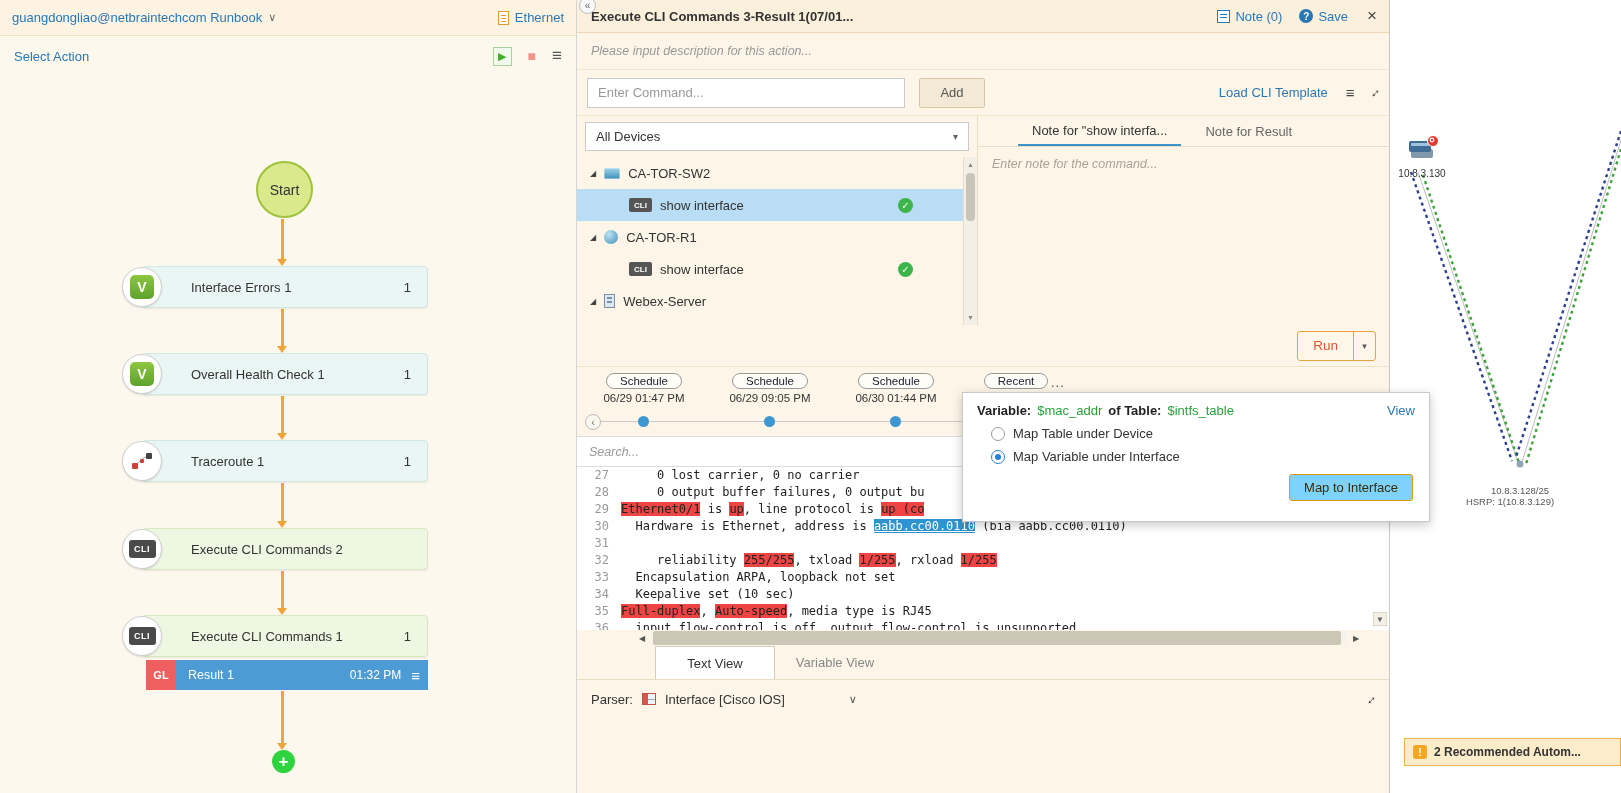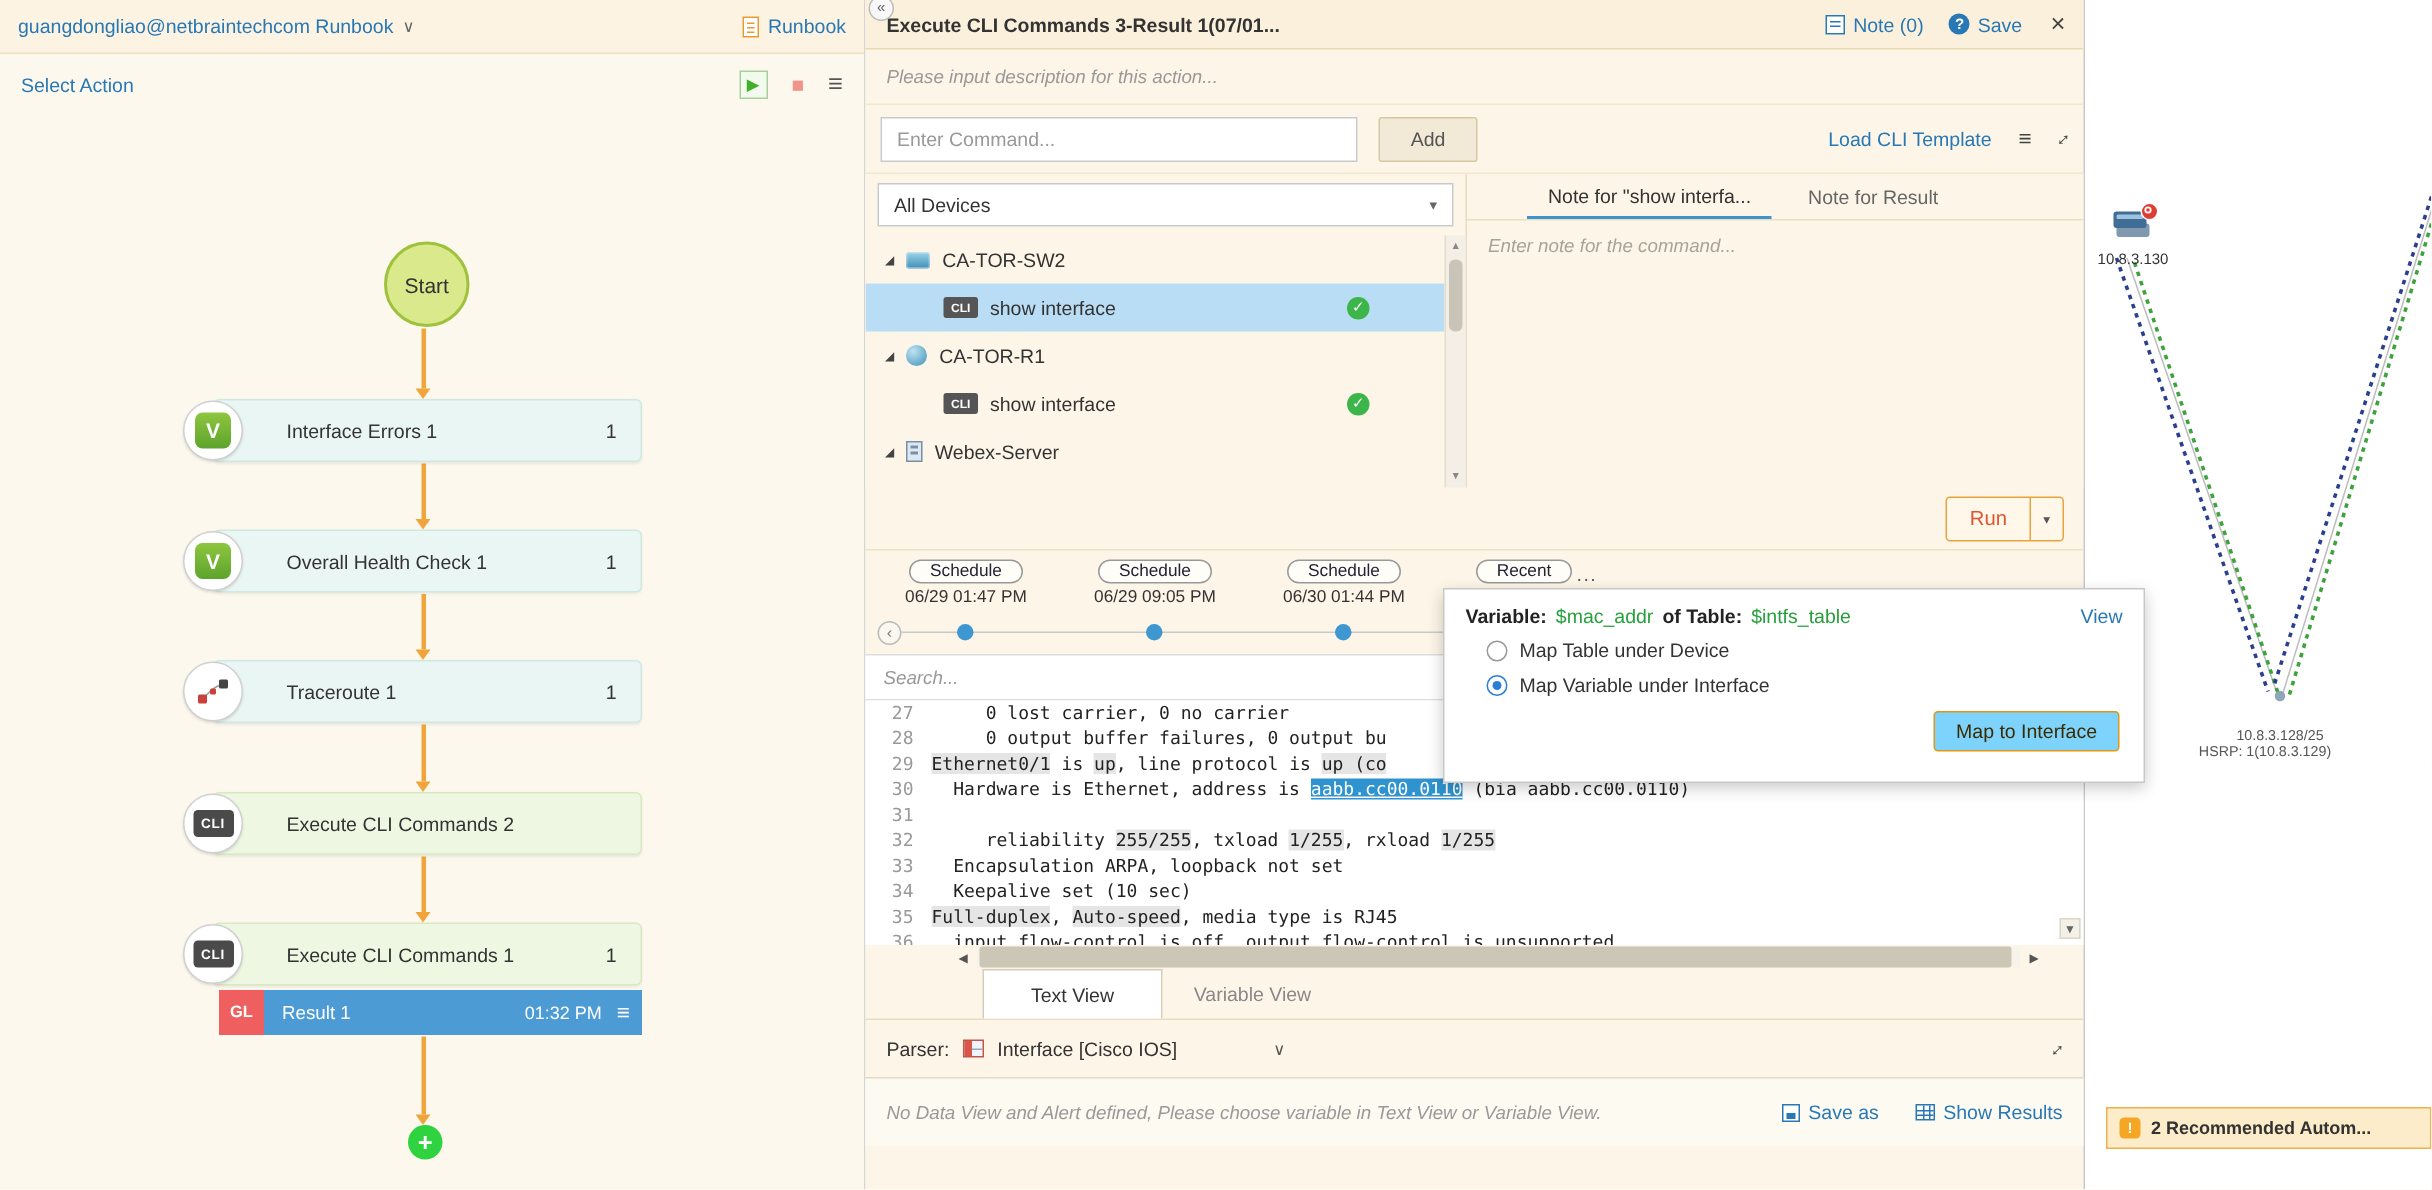--- a/index.html
+++ b/index.html
@@ -109,21 +109,21 @@
   .tl-more { position:absolute; left:474px; top:8px; color:#555; letter-spacing:1px; }
 
   .search-row { flex:none; }
   .search-input { width:100%; height:31px; border:1px solid #ddd; border-left:none; border-right:none; padding:0 12px; font-size:12.5px; background:#fff; font-family:inherit; outline:none; }
   .search-input::placeholder { font-style:italic; color:#999; }
 
   .code-area { height:163px; background:#fff; position:relative; overflow:hidden; font-family:"DejaVu Sans Mono", monospace; font-size:12px; flex:none; }
   .code-line { display:flex; height:17px; line-height:17px; white-space:pre; }
   .line-num { width:44px; text-align:right; padding-right:12px; color:#999; flex:none; }
   .line-text { color:#222; }
-  .hl-blue { background:#e5e5e5; }
+  .hl-blue { background:#ef4444; }
   .hl-selected { background:#2f93cf; color:#fff;text-decoration:underline; }
   .code-vdown { position:absolute; right:2px; bottom:4px; width:14px; height:14px; color:#666; font-size:8px; display:flex; align-items:center; justify-content:center; background:#f3f0e8; border:1px solid #ddd6c4; cursor:pointer; }
 
   .h-scroll { position:relative; height:16px; flex:none; }
   .h-arrow { position:absolute; top:1px; width:14px; height:14px; color:#555; font-size:8px; display:flex; align-items:center; justify-content:center; cursor:pointer; }
   .h-track { position:absolute; left:74px; right:42px; top:1px; height:14px; background:#f6f3ea; }
   .h-thumb { position:absolute; left:2px; right:6px; top:0; height:14px; background:#ccc6b6; border-radius:2px; }
 
   .view-tabs { height:34px; display:flex; padding-left:78px; border-bottom:1px solid #e8dcc2; flex:none; }
   .view-tab { width:120px; display:flex; align-items:center; justify-content:center; font-size:13px; color:#888; cursor:pointer; }
@@ -173,21 +173,21 @@
 <div class="screen">
 
   <div class="left-panel">
     <div class="lp-header">
       <div class="runbook-title">
         <span>guangdongliao@netbraintechcom Runbook</span>
         <span class="chev">∨</span>
       </div>
       <div class="doc-link">
         <span class="doc-icon"></span>
-        <span>Runbook</span>
+        <span>Ethernet</span>
       </div>
     </div>
     <div class="lp-toolbar">
       <span class="select-action">Select Action</span>
       <div class="tool-icons">
         <span class="play-btn">▶</span>
         <span class="stop-btn">■</span>
         <span class="menu-btn">≡</span>
       </div>
     </div>
@@ -415,33 +415,20 @@
     </div>
 
     <div class="parser-row">
       <span>Parser:</span>
       <span class="parser-icon"></span>
       <span>Interface [Cisco IOS]</span>
       <span class="parser-caret">∨</span>
       <span class="diag expand-right">↕</span>
     </div>
 
-    <div class="status-bar">
-      <span class="status-text">No Data View and Alert defined, Please choose variable in Text View or Variable View.</span>
-      <div class="status-actions">
-        <span class="action-link">
-          <span class="save-icon"></span>
-          <span>Save as</span>
-        </span>
-        <span class="action-link">
-          <span class="results-icon"></span>
-          <span>Show Results</span>
-        </span>
-      </div>
-    </div>
   </div>
 
   <div class="map-panel">
     <svg class="map-lines" width="231" height="793">
       <line x1="28" y1="172" x2="128" y2="462" stroke="#bcbcbc" stroke-width="1"></line>
       <line x1="231" y1="140" x2="132" y2="462" stroke="#bcbcbc" stroke-width="1"></line>
       <line x1="21" y1="172" x2="122" y2="461" stroke="#2c3f8f" stroke-width="2.4" stroke-dasharray="3 3.5"></line>
       <line x1="33" y1="175" x2="130" y2="466" stroke="#3fa33c" stroke-width="2.4" stroke-dasharray="3 3.5"></line>
       <line x1="231" y1="131" x2="126" y2="457" stroke="#2c3f8f" stroke-width="2.4" stroke-dasharray="3 3.5"></line>
       <line x1="231" y1="149" x2="136" y2="464" stroke="#3fa33c" stroke-width="2.4" stroke-dasharray="3 3.5"></line>

